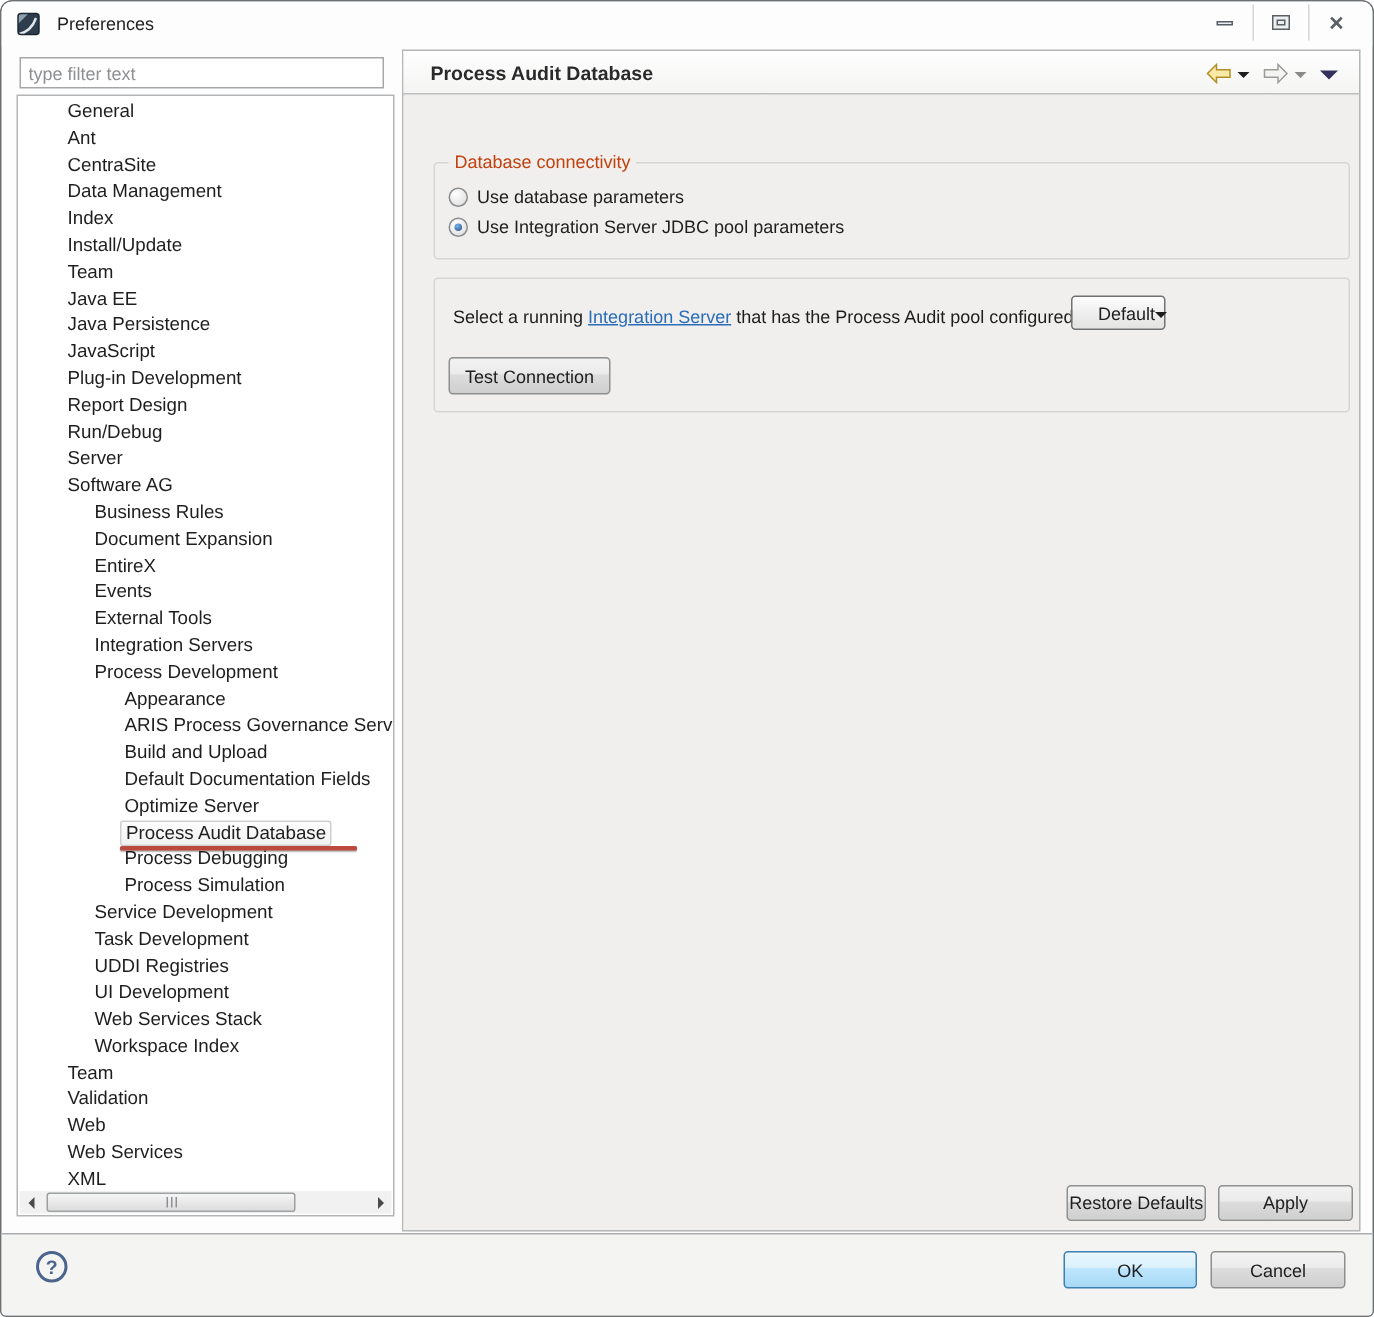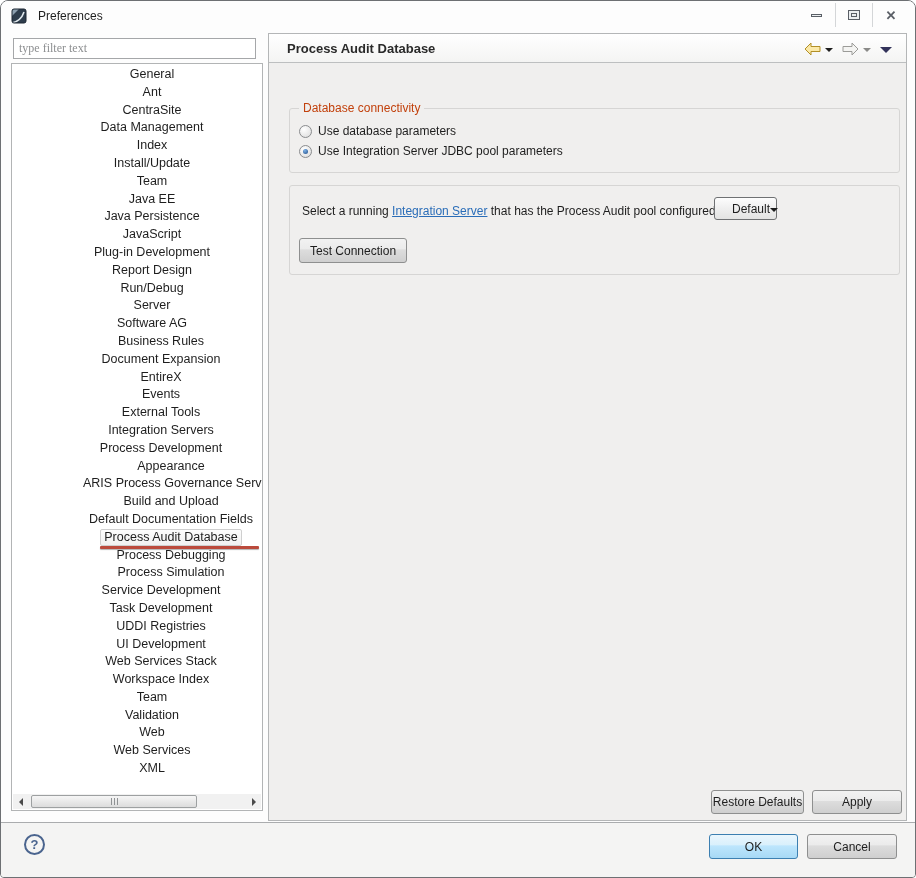--- a/index.html
+++ b/index.html
@@ -24,27 +24,27 @@
   .win-btn:first-child { border-left: none; }
   .glyph-min { width: 11px; height: 3px; border: 1px solid #5a5f66; background: #eceff1; }
   .glyph-max { width: 12px; height: 10px; border: 1px solid #5a5f66; background: #eceff1; position: relative; }
   .glyph-max::after { content: ""; position: absolute; inset: 2px; border: 1px solid #5a5f66; }
   .glyph-close { font-size: 13px; font-weight: bold; line-height: 1; }
 
   
   .filter-input {
     position: absolute; left: 12px; top: 37px; width: 243px; height: 21px;
     border: 1px solid #a5a7a9; background: #ffffff; padding: 0 5px;
-    font-family: Liberation Serif, serif; font-size: 12px; color: #1e1e1e;
+    font-family: Liberation Sans, sans-serif; font-size: 12px; color: #1e1e1e;
   }
   .filter-input::placeholder { color: #8d8f91; opacity: 1; }
 
   .tree-panel {
     position: absolute; left: 10px; top: 62px; width: 252px; height: 748px;
-    border: 1px solid #b2b4b5; background: #ffffff; overflow: hidden; text-align: center;
+    border: 1px solid #b2b4b5; background: #ffffff; overflow: hidden;
   }
   .tree-rows { position: absolute; top: 2px; left: 0; right: 0; }
   .tree-row { height: 17.8px; line-height: 17.8px; font-size: 12.5px; white-space: nowrap; position: relative; cursor: default; }
   .tree-row.lvl1 { padding-left: 30px; }
   .tree-row.lvl2 { padding-left: 48px; }
   .tree-row.lvl3 { padding-left: 68px; }
   .tree-row span { display: inline-block; padding: 0 3px; }
   .tree-row.selected span {
     border: 1px solid #cfcfcf; border-radius: 2px;
     background: linear-gradient(#fdfdfd, #f1f1f1);
@@ -186,20 +186,21 @@
         <div class="tree-row lvl2"><span>Document Expansion</span></div>
         <div class="tree-row lvl2"><span>EntireX</span></div>
         <div class="tree-row lvl2"><span>Events</span></div>
         <div class="tree-row lvl2"><span>External Tools</span></div>
         <div class="tree-row lvl2"><span>Integration Servers</span></div>
         <div class="tree-row lvl2"><span>Process Development</span></div>
         <div class="tree-row lvl3"><span>Appearance</span></div>
         <div class="tree-row lvl3"><span>ARIS Process Governance Server C</span></div>
         <div class="tree-row lvl3"><span>Build and Upload</span></div>
         <div class="tree-row lvl3"><span>Default Documentation Fields</span></div>
+        <div class="tree-row lvl3"><span>Optimize Server</span></div>
         <div class="tree-row lvl3 selected annotated"><span>Process Audit Database</span></div>
         <div class="tree-row lvl3"><span>Process Debugging</span></div>
         <div class="tree-row lvl3"><span>Process Simulation</span></div>
         <div class="tree-row lvl2"><span>Service Development</span></div>
         <div class="tree-row lvl2"><span>Task Development</span></div>
         <div class="tree-row lvl2"><span>UDDI Registries</span></div>
         <div class="tree-row lvl2"><span>UI Development</span></div>
         <div class="tree-row lvl2"><span>Web Services Stack</span></div>
         <div class="tree-row lvl2"><span>Workspace Index</span></div>
         <div class="tree-row lvl1"><span>Team</span></div>

